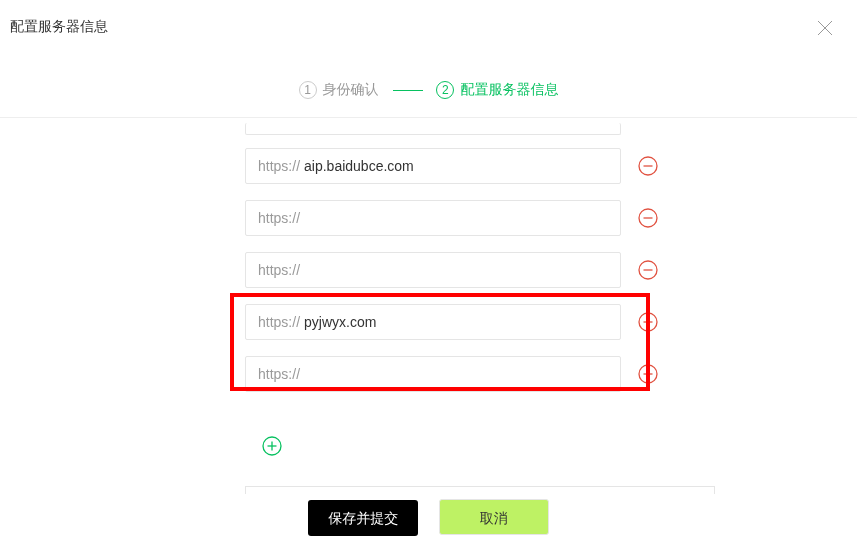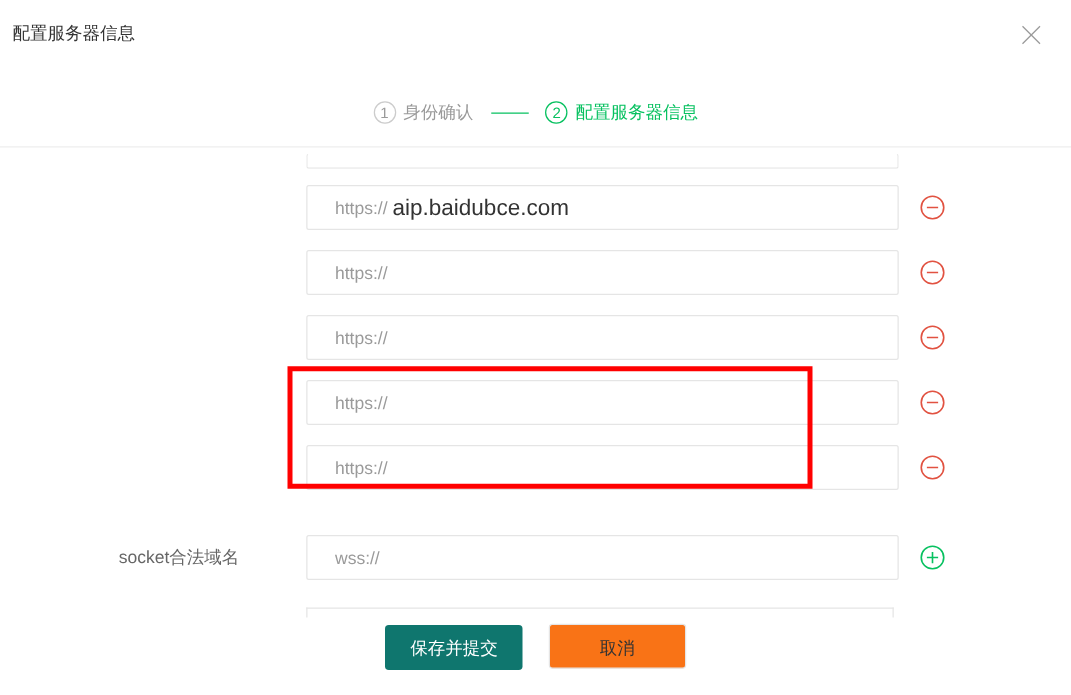--- a/index.html
+++ b/index.html
@@ -75,37 +75,37 @@
       position: absolute;
       left: -150px;
       width: 140px;
       text-align: left;
       color: #666;
       font-size: 14px;
     }
     .field {
       display: flex;
       align-items: center;
-      width: 474px;
+      width: 376px;
       height: 36px;
       border: 1px solid #e5e5e5;
       border-radius: 2px;
-      padding: 0 22px;
+      padding: 0 12px;
       font-size: 14px;
       color: #333;
       background: #fff;
     }
     .row.empty-top .field {
       height: 12px;
       border-top: none;
     }
     .prefix { color: #9a9a9a; margin-right: 4px; white-space: nowrap; }
     .value-input {
       border: none; outline: none;
-      font-size: 18px;
+      font-size: 14px;
       flex: 1;
       color: #333;
       background: transparent;
     }
     .value-input::placeholder { color: #bbb; }
     .action-icon {
       width: 22px; height: 22px;
       margin-left: 16px;
       cursor: pointer;
       display: inline-flex;
@@ -139,22 +139,22 @@
       min-width: 110px;
       height: 36px;
       line-height: 36px;
       font-size: 14px;
       border-radius: 3px;
       cursor: pointer;
       text-align: center;
       padding: 0 18px;
       margin: 0 8px;
     }
-    .btn.primary { background: #0f766e; color: #fff; }
-    .btn.default { background: #f97316; color: #333; border: 1px solid #e5e5e5; }
+    .btn.primary { background: #000000; color: #fff; }
+    .btn.default { background: #bef264; color: #333; border: 1px solid #e5e5e5; }
     .partial-bottom {
       width: 470px;
       height: 8px;
       border: 1px solid #e5e5e5;
       border-bottom: none;
       margin-top: 14px;
     }
   </style>
 </head>
 <body>
@@ -220,20 +220,21 @@
         <svg viewBox="0 0 22 22">
           <circle cx="11" cy="11" r="9" fill="none" stroke-width="1.3"></circle>
           <line x1="6.5" y1="11" x2="15.5" y2="11" stroke-width="1.3"></line>
         </svg>
       </span>
     </div>
 
     <div class="row">
       <div class="field">
         <span class="prefix">https://</span>
+        <input class="value-input" value="pyjwyx.com" style="">
       </div>
       <span class="action-icon remove">
         <svg viewBox="0 0 22 22">
           <circle cx="11" cy="11" r="9" fill="none" stroke-width="1.3"></circle>
           <line x1="6.5" y1="11" x2="15.5" y2="11" stroke-width="1.3"></line>
         </svg>
       </span>
     </div>
 
     <div class="row">
@@ -242,25 +243,20 @@
       </div>
       <span class="action-icon remove">
         <svg viewBox="0 0 22 22">
           <circle cx="11" cy="11" r="9" fill="none" stroke-width="1.3"></circle>
           <line x1="6.5" y1="11" x2="15.5" y2="11" stroke-width="1.3"></line>
         </svg>
       </span>
     </div>
 
     <div class="row gap-before">
-      <div class="row-label">socket合法域名</div>
-      <div class="field">
-        <span class="prefix">wss://</span>
-        <input class="value-input" value="" style="">
-      </div>
       <span class="action-icon add">
         <svg viewBox="0 0 22 22">
           <circle cx="11" cy="11" r="9" fill="none" stroke-width="1.3"></circle>
           <line x1="6.5" y1="11" x2="15.5" y2="11" stroke-width="1.3"></line>
           <line x1="11" y1="6.5" x2="11" y2="15.5" stroke-width="1.3"></line>
         </svg>
       </span>
     </div>
 
     <div class="partial-bottom"></div>

